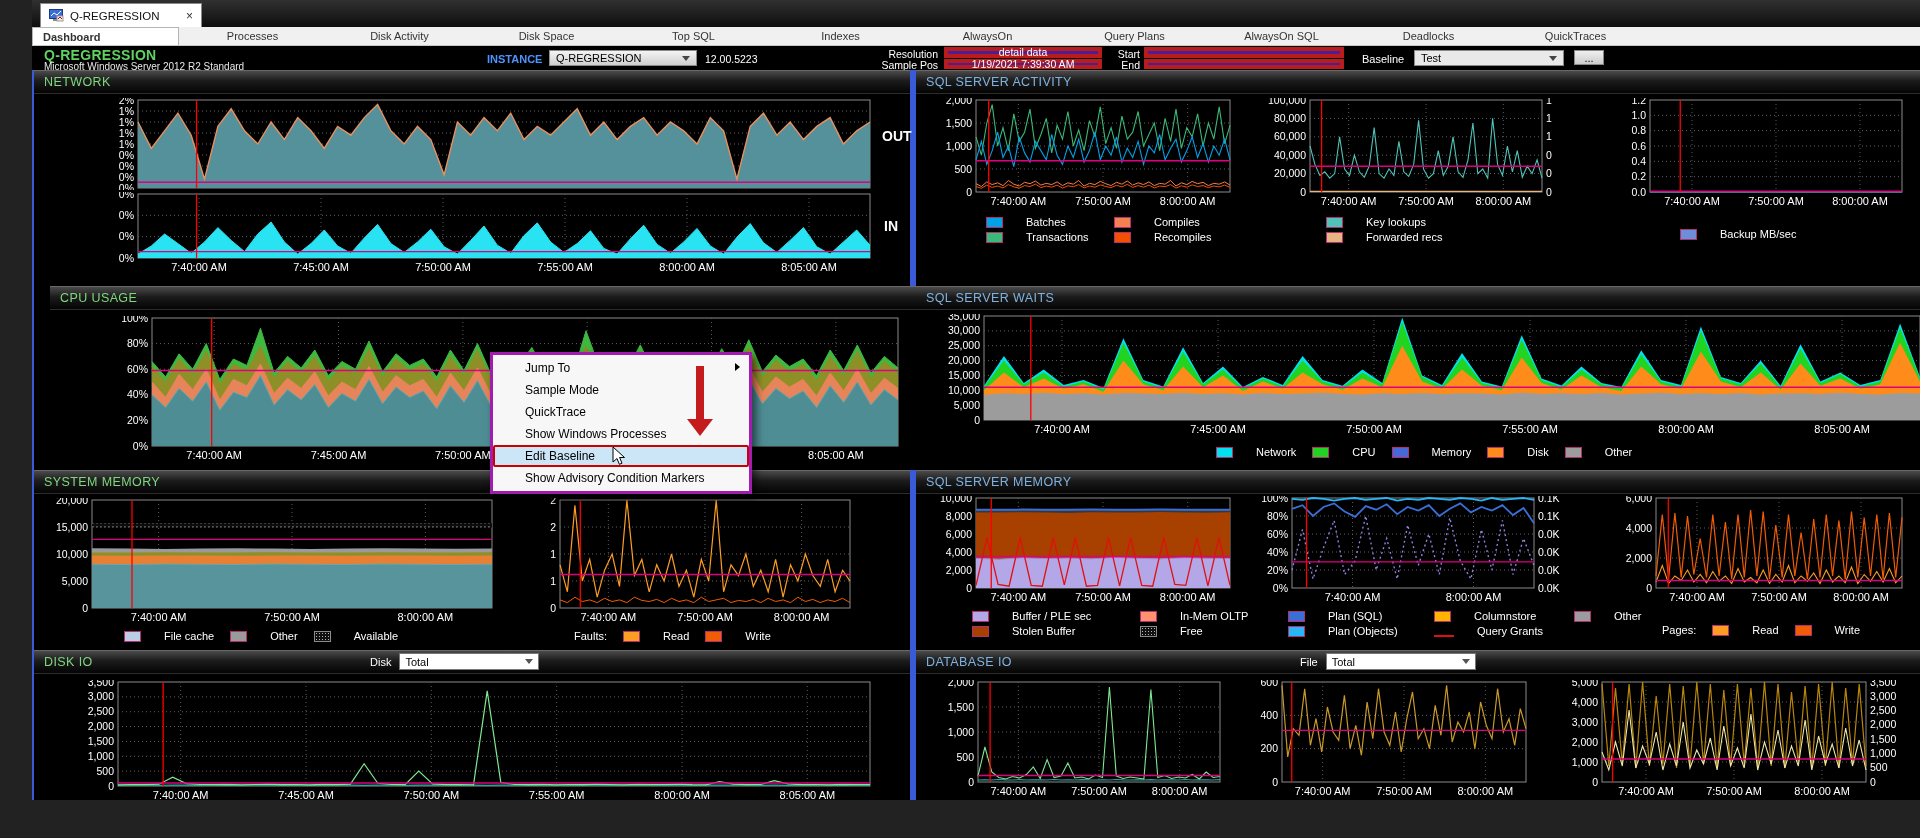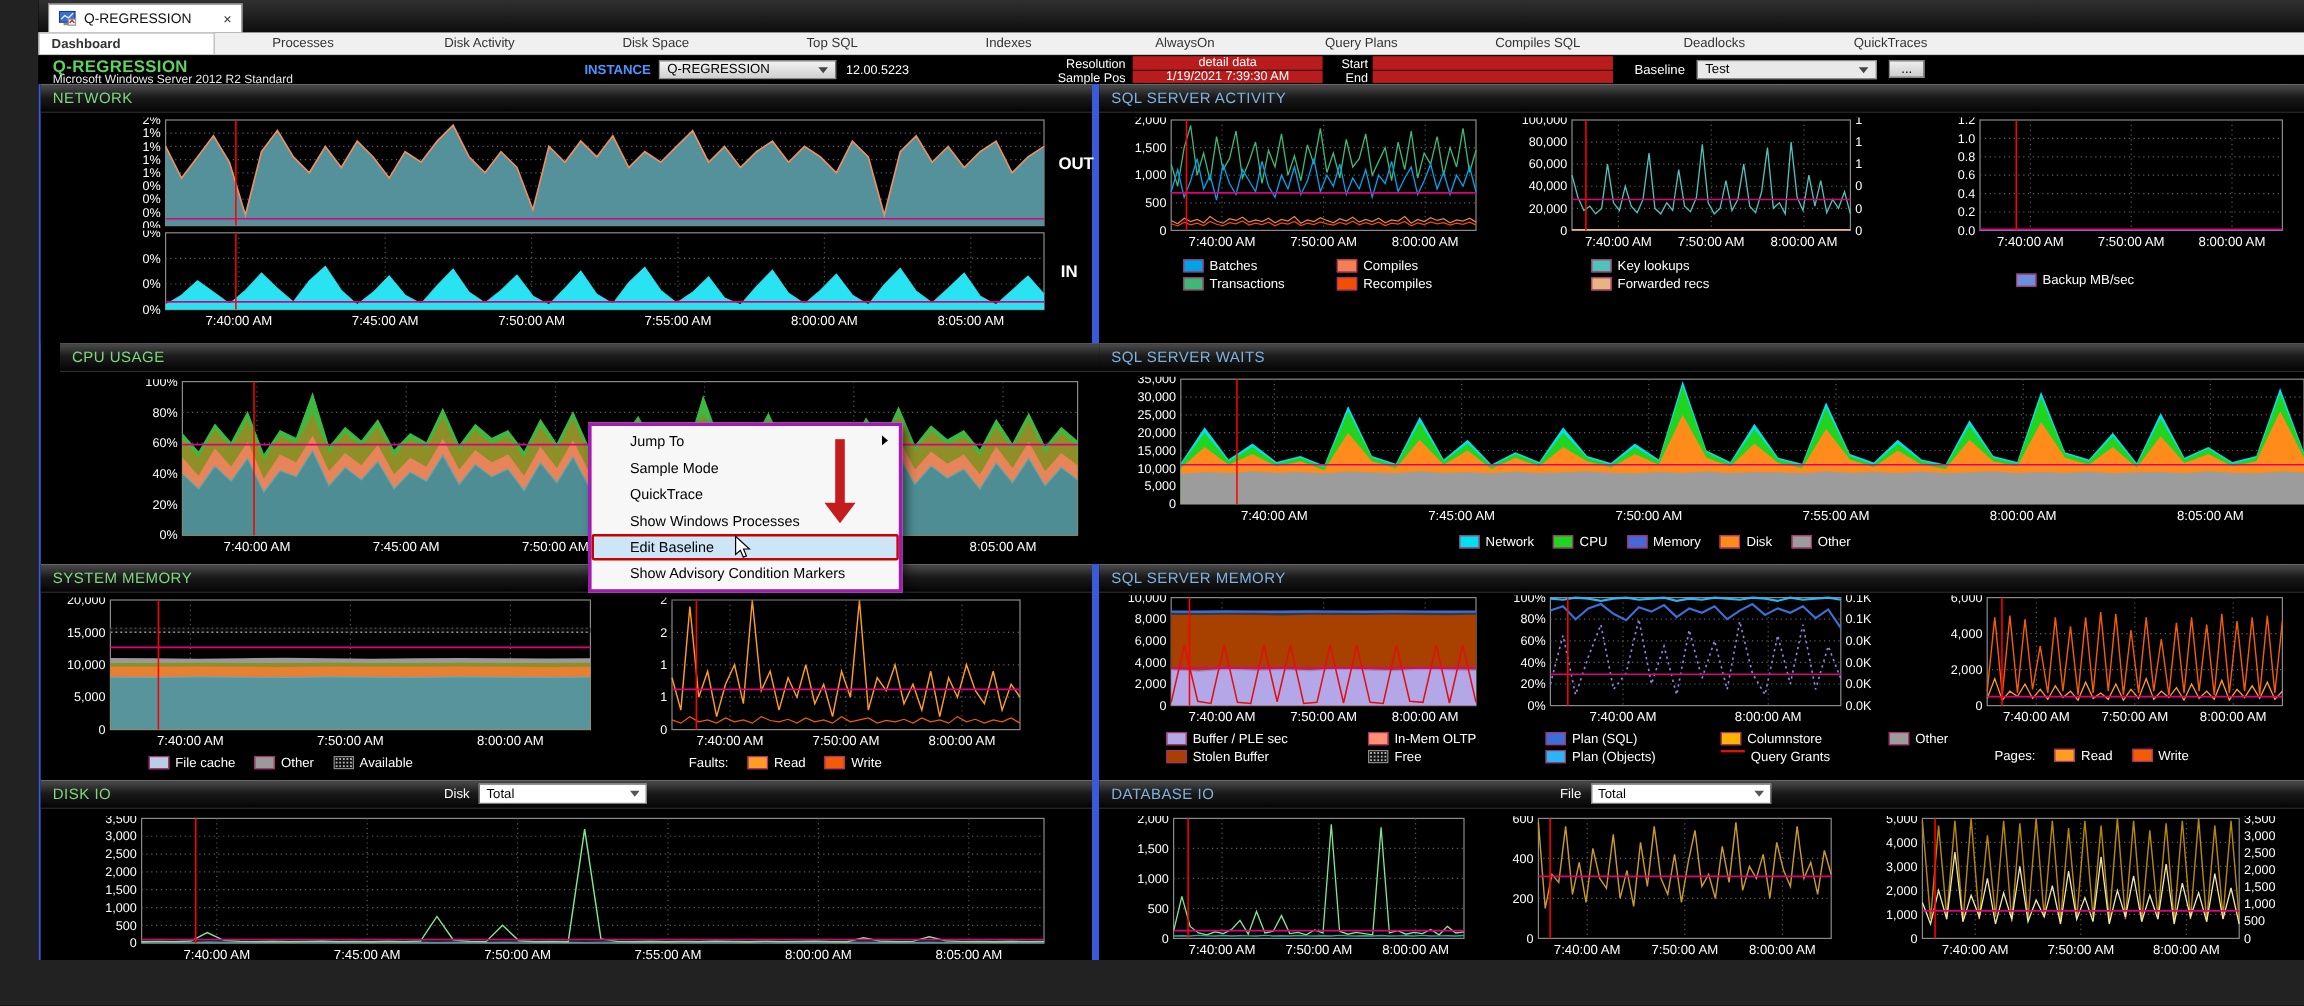--- a/index.html
+++ b/index.html
@@ -18,40 +18,40 @@
   
   .headerbar{position:absolute;left:0;top:46px;width:100%;height:24px;background:#000;}
   .headerbar span{position:absolute;white-space:nowrap;}
   .srv-name{left:12px;top:1px;font-size:14px;font-weight:bold;color:#5fd35f;letter-spacing:.3px;}
   .srv-os{left:12px;top:15px;font-size:10px;color:#e8e8e8;}
   .lbl{color:#fff;font-size:10.5px;}
   .lbl-blue{color:#4d94ff;font-weight:bold;font-size:11px;}
   .combo{position:absolute;background:linear-gradient(#f4f4f4,#cfcfcf);border:1px solid #8a8a8a;color:#000;font-size:11px;
          display:flex;align-items:center;padding:0 6px;box-sizing:border-box;}
   .combo .chev{margin-left:auto;width:0;height:0;border-left:4px solid transparent;border-right:4px solid transparent;border-top:5px solid #444;}
-  .hfield{position:absolute;background:#b91c1c;border:1px solid #b91c1c;color:#fff;font-size:10.5px;display:flex;align-items:center;justify-content:center;box-sizing:border-box;}
+  .hfield{position:absolute;background:#4c1d95;border:4px solid #b91c1c;color:#fff;font-size:10.5px;display:flex;align-items:center;justify-content:center;box-sizing:border-box;}
   .hfield.lft{justify-content:flex-start;padding-left:4px;}
   .btn-more{position:absolute;background:linear-gradient(#efefef,#cccccc);border:1px solid #888;color:#000;font-size:11px;
             display:flex;align-items:center;justify-content:center;box-sizing:border-box;}
   
   .panel{position:absolute;background:#000;}
   .ptitle{height:24px;background:linear-gradient(#4a4a4a,#1b1b1b 45%,#040404);border-top:1px solid #686868;border-bottom:1px solid #2c2c2c;
           display:flex;align-items:center;padding-left:10px;font-size:12.5px;letter-spacing:.4px;box-sizing:border-box;}
   .ptitle .t-green{color:#7ed87e;}
   .ptitle .t-blue{color:#7fb2e0;}
   .chart{position:absolute;}
   .axis-sidelabel{position:absolute;color:#fff;font-weight:bold;font-size:14px;}
   .title-filter{position:absolute;top:3px;display:flex;align-items:center;gap:8px;z-index:5;}
   .title-filter .flabel{color:#fff;font-size:11px;}
   .title-filter .fcombo{background:#fff;border:1px solid #777;height:17px;width:140px;color:#000;font-size:11px;
                         display:flex;align-items:center;padding:0 5px;box-sizing:border-box;}
   .title-filter .fcombo .chev{margin-left:auto;width:0;height:0;border-left:4px solid transparent;border-right:4px solid transparent;border-top:5px solid #555;}
   
   .legend{position:absolute;display:flex;gap:16px;}
-  .lg-item{display:flex;align-items:flex-start;gap:5px;font-size:11px;color:#fff;white-space:nowrap;}
+  .lg-item{display:flex;align-items:flex-end;gap:23px;font-size:11px;color:#fff;white-space:nowrap;}
   .sw{width:17px;height:11px;border:1px solid #b03070;display:inline-block;box-sizing:border-box;}
   .sw.dots{background-color:#111;background-image:radial-gradient(#b5b5b5 30%,transparent 34%);background-size:3px 3px;border-color:#8a8a8a;}
   .sw.line{border:none;width:20px;height:2px;}
   #lg-act1{display:grid;grid-template-columns:112px 112px;row-gap:3px;}
   #lg-act2{display:grid;grid-template-columns:140px;row-gap:3px;}
   #lg-sqlmem{display:grid;grid-template-columns:152px 132px 130px 124px 92px;row-gap:3px;}
   
   .vedge{position:absolute;background:#3a5bd9;}
   
   #ctx{position:absolute;left:458px;top:352px;width:256px;background:#f7f7f7;border:3px solid #a21caf;
@@ -86,21 +86,21 @@
 
   <div class="navbar" id="navbar">
       <div class="nav-item active">Dashboard</div>
       <div class="nav-item">Processes</div>
       <div class="nav-item">Disk Activity</div>
       <div class="nav-item">Disk Space</div>
       <div class="nav-item">Top SQL</div>
       <div class="nav-item">Indexes</div>
       <div class="nav-item">AlwaysOn</div>
       <div class="nav-item">Query Plans</div>
-      <div class="nav-item">Compiles SQL</div>
+      <div class="nav-item">AlwaysOn SQL</div>
       <div class="nav-item">Deadlocks</div>
       <div class="nav-item">QuickTraces</div>
     </div>
 
   <div class="headerbar">
     <span class="srv-name">Q-REGRESSION</span>
     <span class="srv-os">Microsoft Windows Server 2012 R2 Standard</span>
     <span class="lbl lbl-blue" style="left:455px;top:7px;">INSTANCE</span>
     <div class="combo" style="left:517px;top:4px;width:148px;height:16px;">
       <span style="position:static;">Q-REGRESSION</span>

